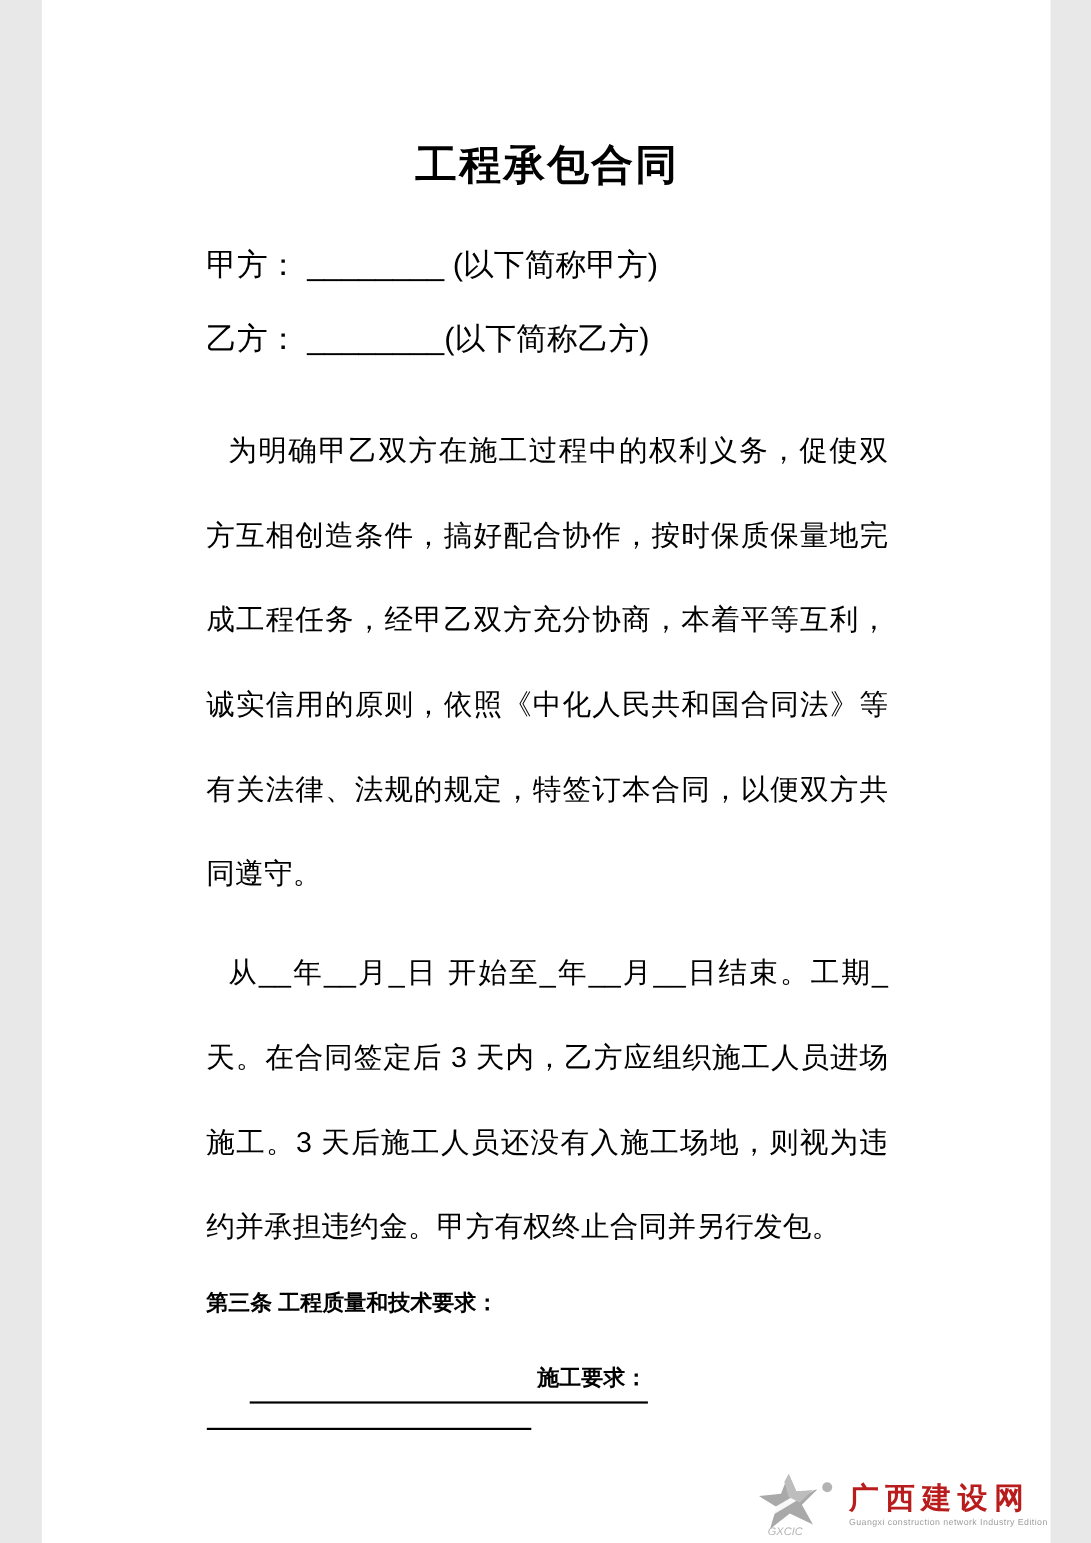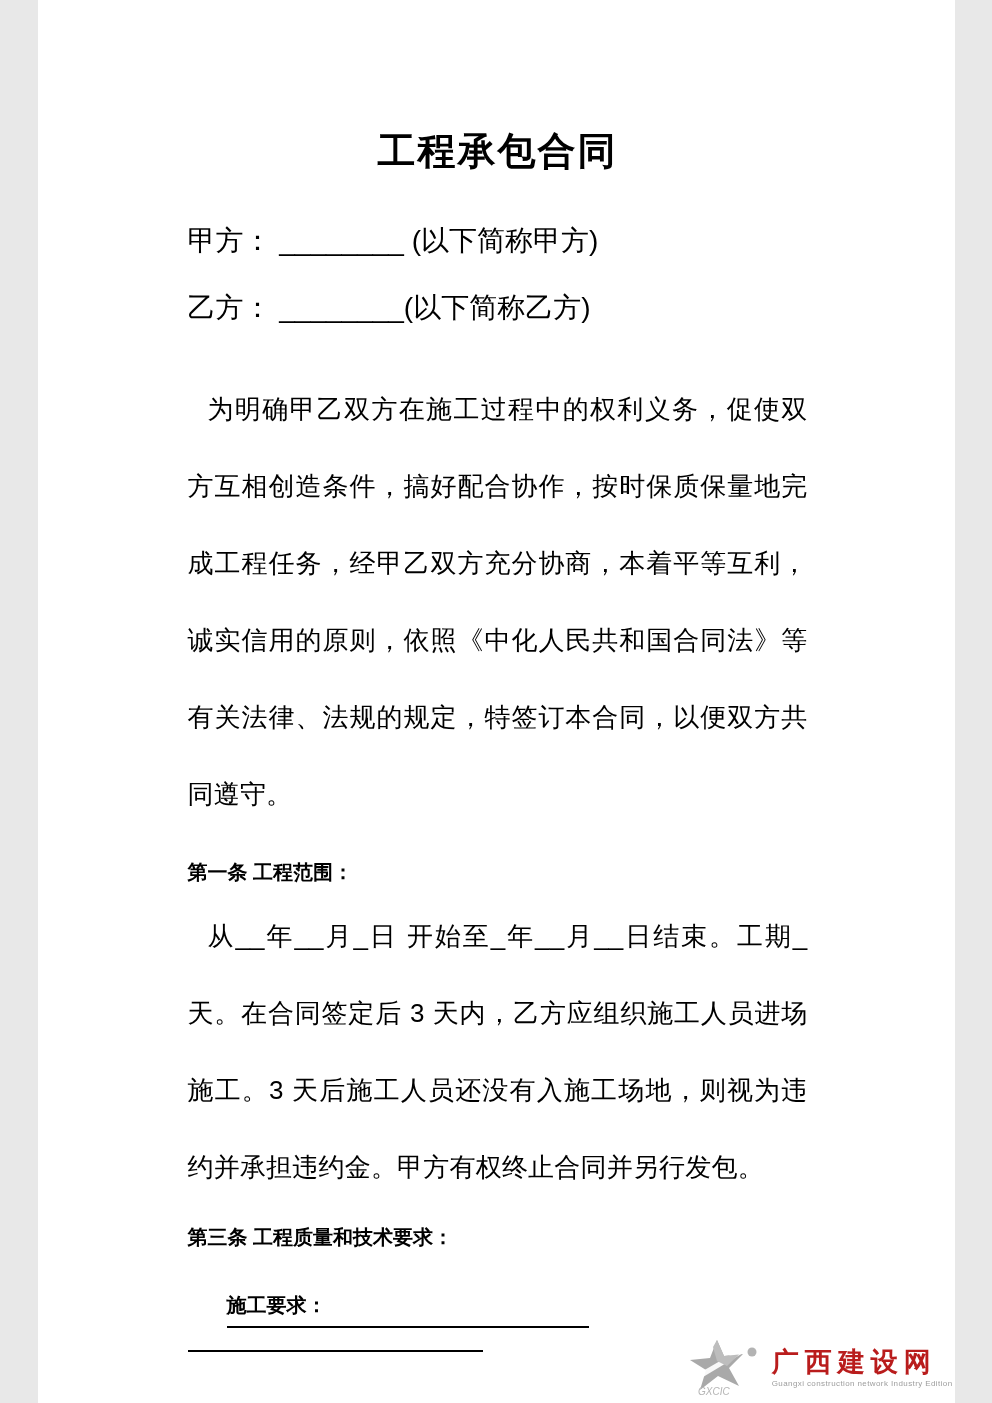--- a/index.html
+++ b/index.html
@@ -52,20 +52,21 @@
 
   .req-row { margin-top:42px; padding-left:39px; }
   .req-underline {
     display:inline-block;
     width:362px;
     border-bottom:2px solid #000;
     padding-bottom:8px;
     font-size:20px;
     font-weight:700;
     line-height:26px;
+    text-align:right;
   }
   .blank-line {
     margin-top:22px;
     width:295px;
     height:0;
     border-bottom:2px solid #000;
   }
 
   .site-logo {
     position:absolute;
@@ -96,21 +97,20 @@
 <div class="page">
   <div class="inner">
 
     <h1 class="doc-title">工程承包合同</h1>
 
     <p class="party party-a">甲方： ________ (以下简称甲方)</p>
     <p class="party party-b">乙方： ________(以下简称乙方)</p>
 
     <p class="para preamble">为明确甲乙双方在施工过程中的权利义务，促使双方互相创造条件，搞好配合协作，按时保质保量地完成工程任务，经甲乙双方充分协商，本着平等互利，诚实信用的原则，依照《中化人民共和国合同法》等有关法律、法规的规定，特签订本合同，以便双方共同遵守。</p>
 
-    <h2 class="sec-heading sec1-heading">第一条 工程范围：</h2>
 
     <p class="para sec2-body">从__年__月_日 开始至_年__月__日结束。工期_天。在合同签定后 3 天内，乙方应组织施工人员进场施工。3 天后施工人员还没有入施工场地，则视为违约并承担违约金。甲方有权终止合同并另行发包。</p>
 
     <h2 class="sec-heading sec3-heading">第三条 工程质量和技术要求：</h2>
 
     <div class="req-row">
       <span class="req-underline">施工要求：</span>
     </div>
 
     <div class="blank-line"></div>

